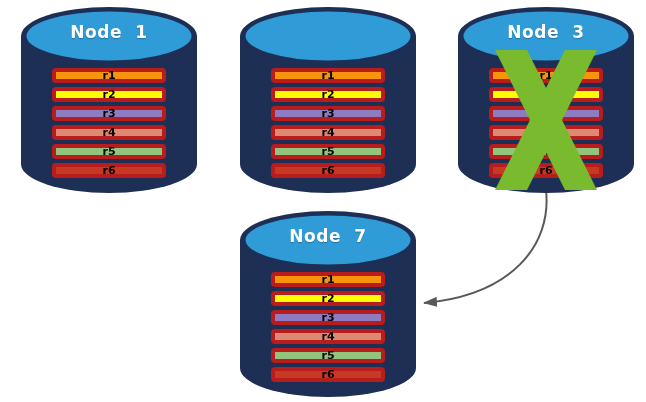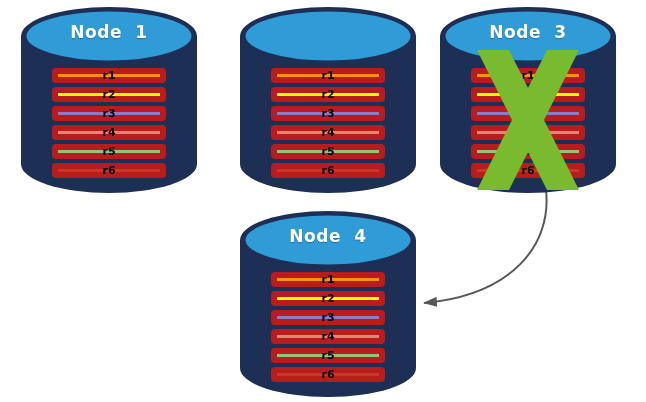--- a/index.html
+++ b/index.html
@@ -18,21 +18,21 @@
   .node-label{
     position:absolute;top:16px;left:0;width:100%;
     text-align:center;color:#ffffff;font-weight:bold;font-size:17px;
     word-spacing:7px;letter-spacing:0.5px;
     text-shadow:0 1px 1px rgba(0,0,0,0.25);
   }
 
   .rows{position:absolute;left:32px;top:62px;width:114px;}
   .row{
     box-sizing:border-box;height:15px;margin-bottom:4px;
-    border:6px solid #b91c1c;border-radius:4px;
+    border:4px solid #b91c1c;border-radius:4px;
     display:flex;align-items:center;justify-content:center;
     font-size:11px;font-weight:bold;color:#000;line-height:1;
   }
 
   svg.xmark{position:absolute;inset:0;width:178px;height:188px;pointer-events:none;}
   .xarm{fill:#79BA2E;}
 
   svg.arrow-layer{position:absolute;inset:0;width:646px;height:402px;z-index:1;}
   .arrow-path{fill:none;stroke:#595959;stroke-width:2;}
 </style>
@@ -74,21 +74,21 @@
     <div class="rows">
       <div class="row" style="background-color: rgb(247, 148, 11);">r1</div>
       <div class="row" style="background-color: rgb(255, 255, 0);">r2</div>
       <div class="row" style="background-color: rgb(142, 124, 195);">r3</div>
       <div class="row" style="background-color: rgb(221, 138, 114);">r4</div>
       <div class="row" style="background-color: rgb(147, 196, 125);">r5</div>
       <div class="row" style="background-color: rgb(198, 58, 35);">r6</div>
     </div>
   </div>
 
-  <div class="node" style="left:439px;top:6px;">
+  <div class="node" style="left:457px;top:6px;">
     <svg class="cyl" viewBox="0 0 178 188">
       <path class="cyl-body" d="M1,30 A88,29 0 0 1 177,30 L177,158 A88,29 0 0 1 1,158 Z"></path>
       <ellipse class="cyl-top" cx="89" cy="30" rx="84" ry="26"></ellipse>
     </svg>
     <div class="node-label">Node 3</div>
     <div class="rows">
       <div class="row" style="background-color: rgb(247, 148, 11);">r1</div>
       <div class="row" style="background-color: rgb(255, 255, 0);">r2</div>
       <div class="row" style="background-color: rgb(142, 124, 195);">r3</div>
       <div class="row" style="background-color: rgb(221, 138, 114);">r4</div>
@@ -99,21 +99,21 @@
       <polygon class="xarm" points="38,44 70,44 140,184 108,184"></polygon>
       <polygon class="xarm" points="108,44 140,44 70,184 38,184"></polygon>
     </svg>
   </div>
 
   <div class="node" style="left:239px;top:210px;">
     <svg class="cyl" viewBox="0 0 178 188">
       <path class="cyl-body" d="M1,30 A88,29 0 0 1 177,30 L177,158 A88,29 0 0 1 1,158 Z"></path>
       <ellipse class="cyl-top" cx="89" cy="30" rx="84" ry="26"></ellipse>
     </svg>
-    <div class="node-label">Node 4</div>
+    <div class="node-label">Node 7</div>
     <div class="rows">
       <div class="row" style="background-color: rgb(247, 148, 11);">r1</div>
       <div class="row" style="background-color: rgb(255, 255, 0);">r2</div>
       <div class="row" style="background-color: rgb(142, 124, 195);">r3</div>
       <div class="row" style="background-color: rgb(221, 138, 114);">r4</div>
       <div class="row" style="background-color: rgb(147, 196, 125);">r5</div>
       <div class="row" style="background-color: rgb(198, 58, 35);">r6</div>
     </div>
   </div>
 

